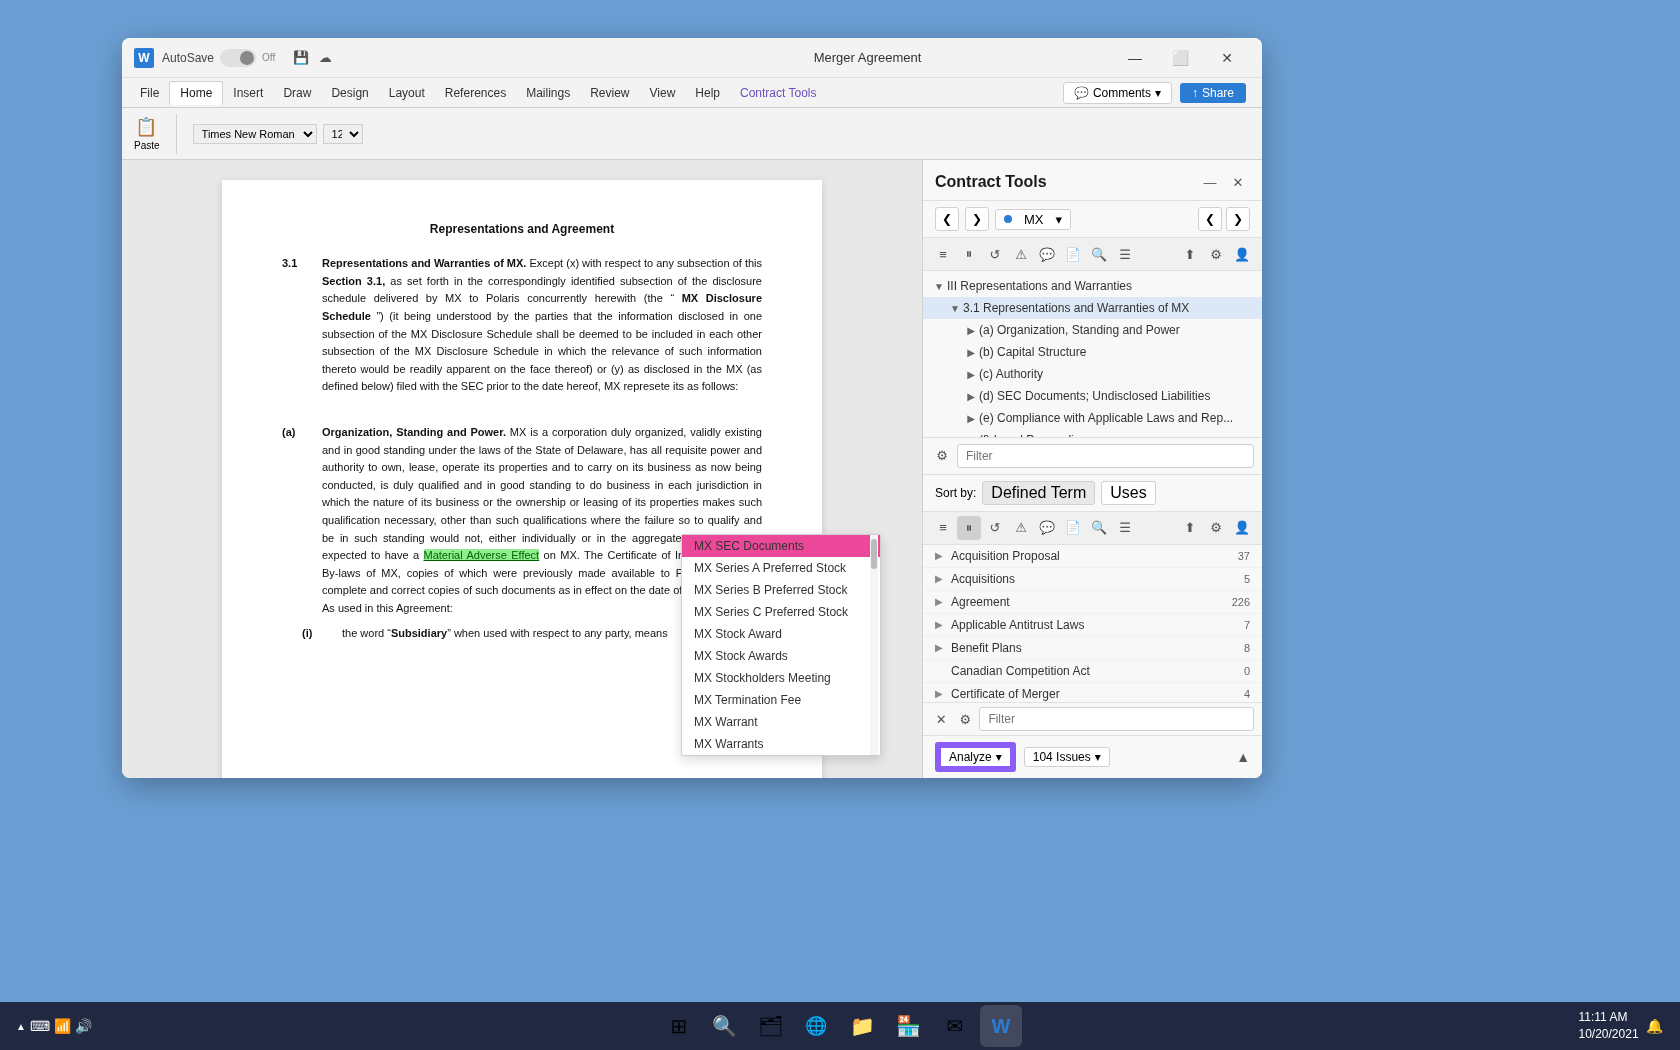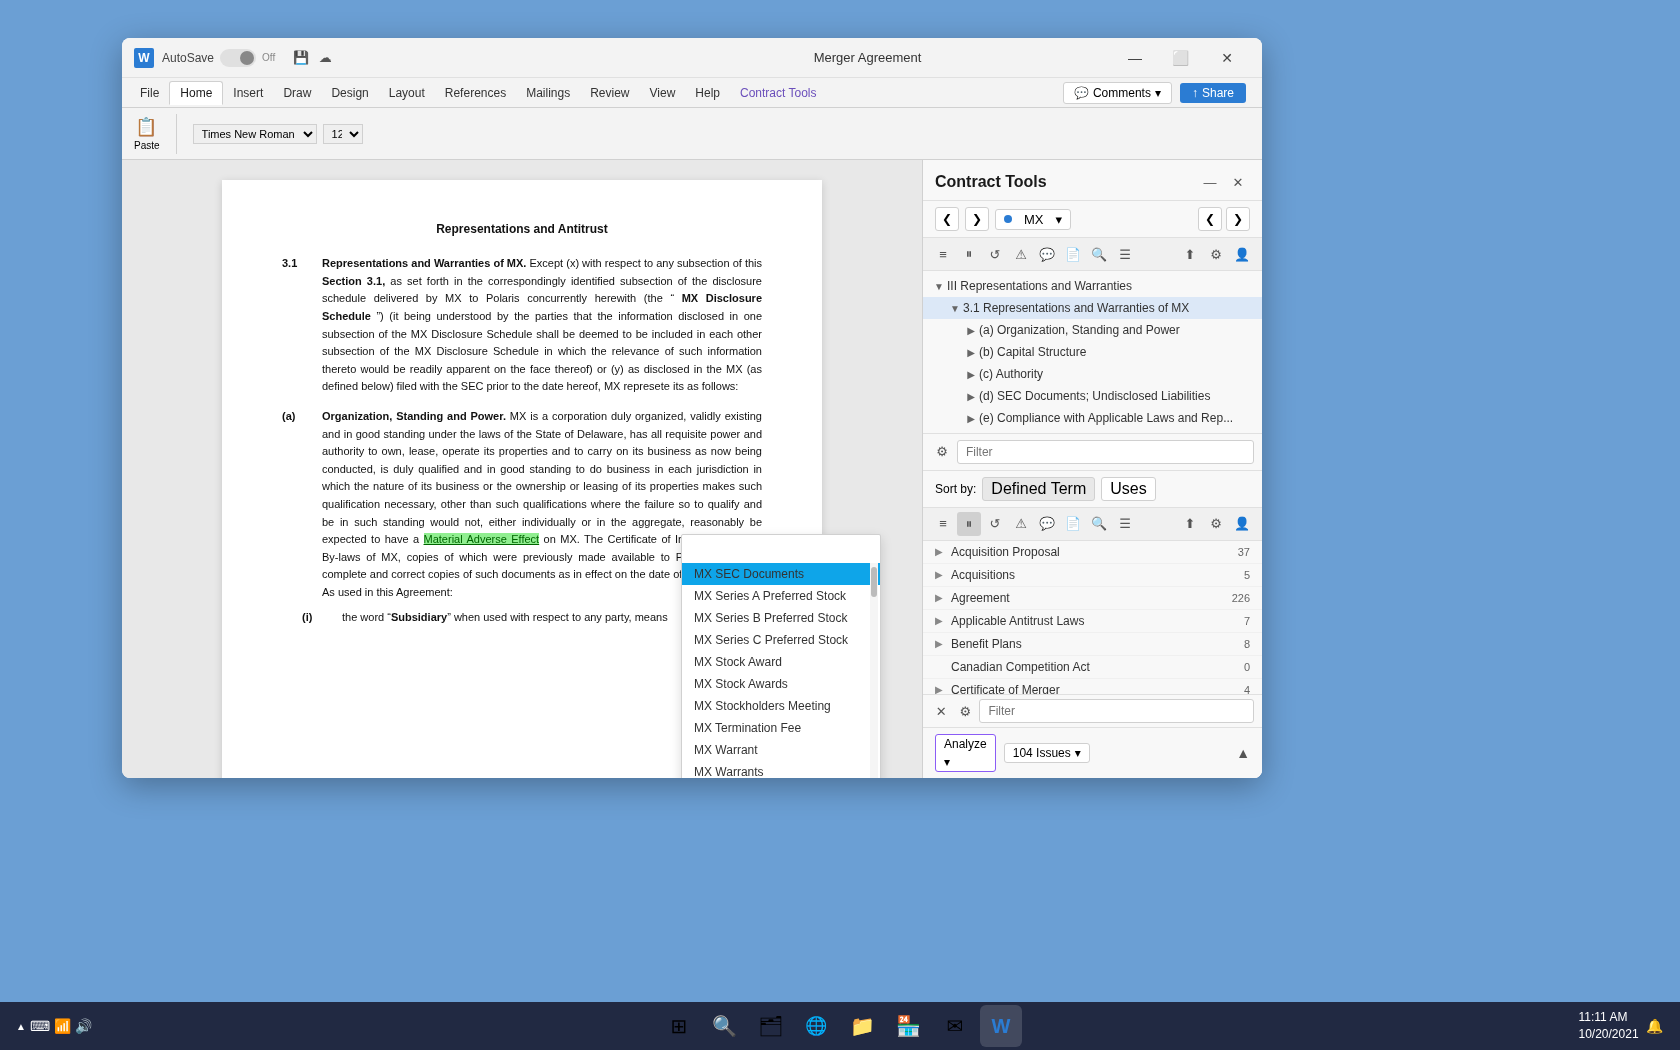--- a/index.html
+++ b/index.html
@@ -425,26 +425,25 @@
       padding: 6px 12px;
       border-top: 1px solid #e0e0e0;
       background: #f8f8f8;
       gap: 8px;
     }
     .analyze-btn {
       display: flex;
       align-items: flex-start;
       gap: 4px;
       padding: 2px 8px;
-      border: 1px solid #8b5cf6;
+      border: 6px solid #8b5cf6;
       border-radius: 3px;
       cursor: pointer;
       background: white;
       font-size: 12px;
-      flex-direction: column;
     }
     .issues-btn {
       display: flex;
       align-items: center;
       gap: 4px;
       padding: 2px 8px;
       border: 1px solid #d0d0d0;
       border-radius: 3px;
       cursor: pointer;
       background: white;
@@ -487,21 +486,21 @@
     .article-subtitle {
       text-align: center;
       font-weight: 700;
       font-size: 12px;
       margin-bottom: 16px;
     }
 
     .section {
       display: flex;
       gap: 12px;
-      margin-bottom: 12px;
+      margin-bottom: 28px;
     }
     .section-num {
       font-weight: 700;
       white-space: nowrap;
       min-width: 28px;
     }
     .section-content { flex: 1; text-align: justify; }
     .bold { font-weight: 700; }
     .highlight-green {
       background: #90ee90;
@@ -532,21 +531,21 @@
       border-radius: 2px;
     }
     .dropdown-item {
       padding: 4px 12px;
       font-size: 12px;
       cursor: pointer;
       color: #333;
       display: flex;
       align-items: center;
     }
-    .dropdown-item.selected { background: #0ea5e9; margin-top: 28px; }
+    .dropdown-item.selected { background: #ec4899; }
   </style>
 </head>
 <body>
 
 <div class="window">
 
   <div class="title-bar">
     <div class="title-bar-left">
       <div class="word-icon">W</div>
       <div class="autosave-area">
@@ -605,21 +604,21 @@
       <select style="font-size:11px;border:1px solid #d0d0d0;padding:2px 4px;cursor:pointer;"><option>Times New Roman</option></select>
       <select style="font-size:11px;border:1px solid #d0d0d0;padding:2px 4px;cursor:pointer;width:40px;"><option>12</option></select>
     </div>
   </div>
 
   <div class="doc-area">
 
     <div class="doc-content">
       <div class="page">
 
-        <div class="article-subtitle">Representations and Antitrust</div>
+        <div class="article-subtitle">Representations and Agreement</div>
 
         <div class="section">
           <div class="section-num bold">3.1</div>
           <div class="section-content">
             <span class="bold">Representations and Warranties of MX.</span>
             <span> Except (x) with respect to any subsection of this </span>
             <span class="bold">Section 3.1,</span>
             <span> as set forth in the correspondingly identified subsection of the disclosure schedule delivered by MX to Polaris concurrently herewith (the “</span>
             <span class="bold">MX Disclosure Schedule</span>
             <span>”) (it being understood by the parties that the information disclosed in one subsection of the MX Disclosure Schedule shall be deemed to be included in each other subsection of the MX Disclosure Schedule in which the relevance of such information thereto would be readily apparent on the face thereof) or (y) as disclosed in the MX (as defined below) filed with the SEC prior to the date hereof, MX represe</span><span>te its</span><span> as follows:</span>

